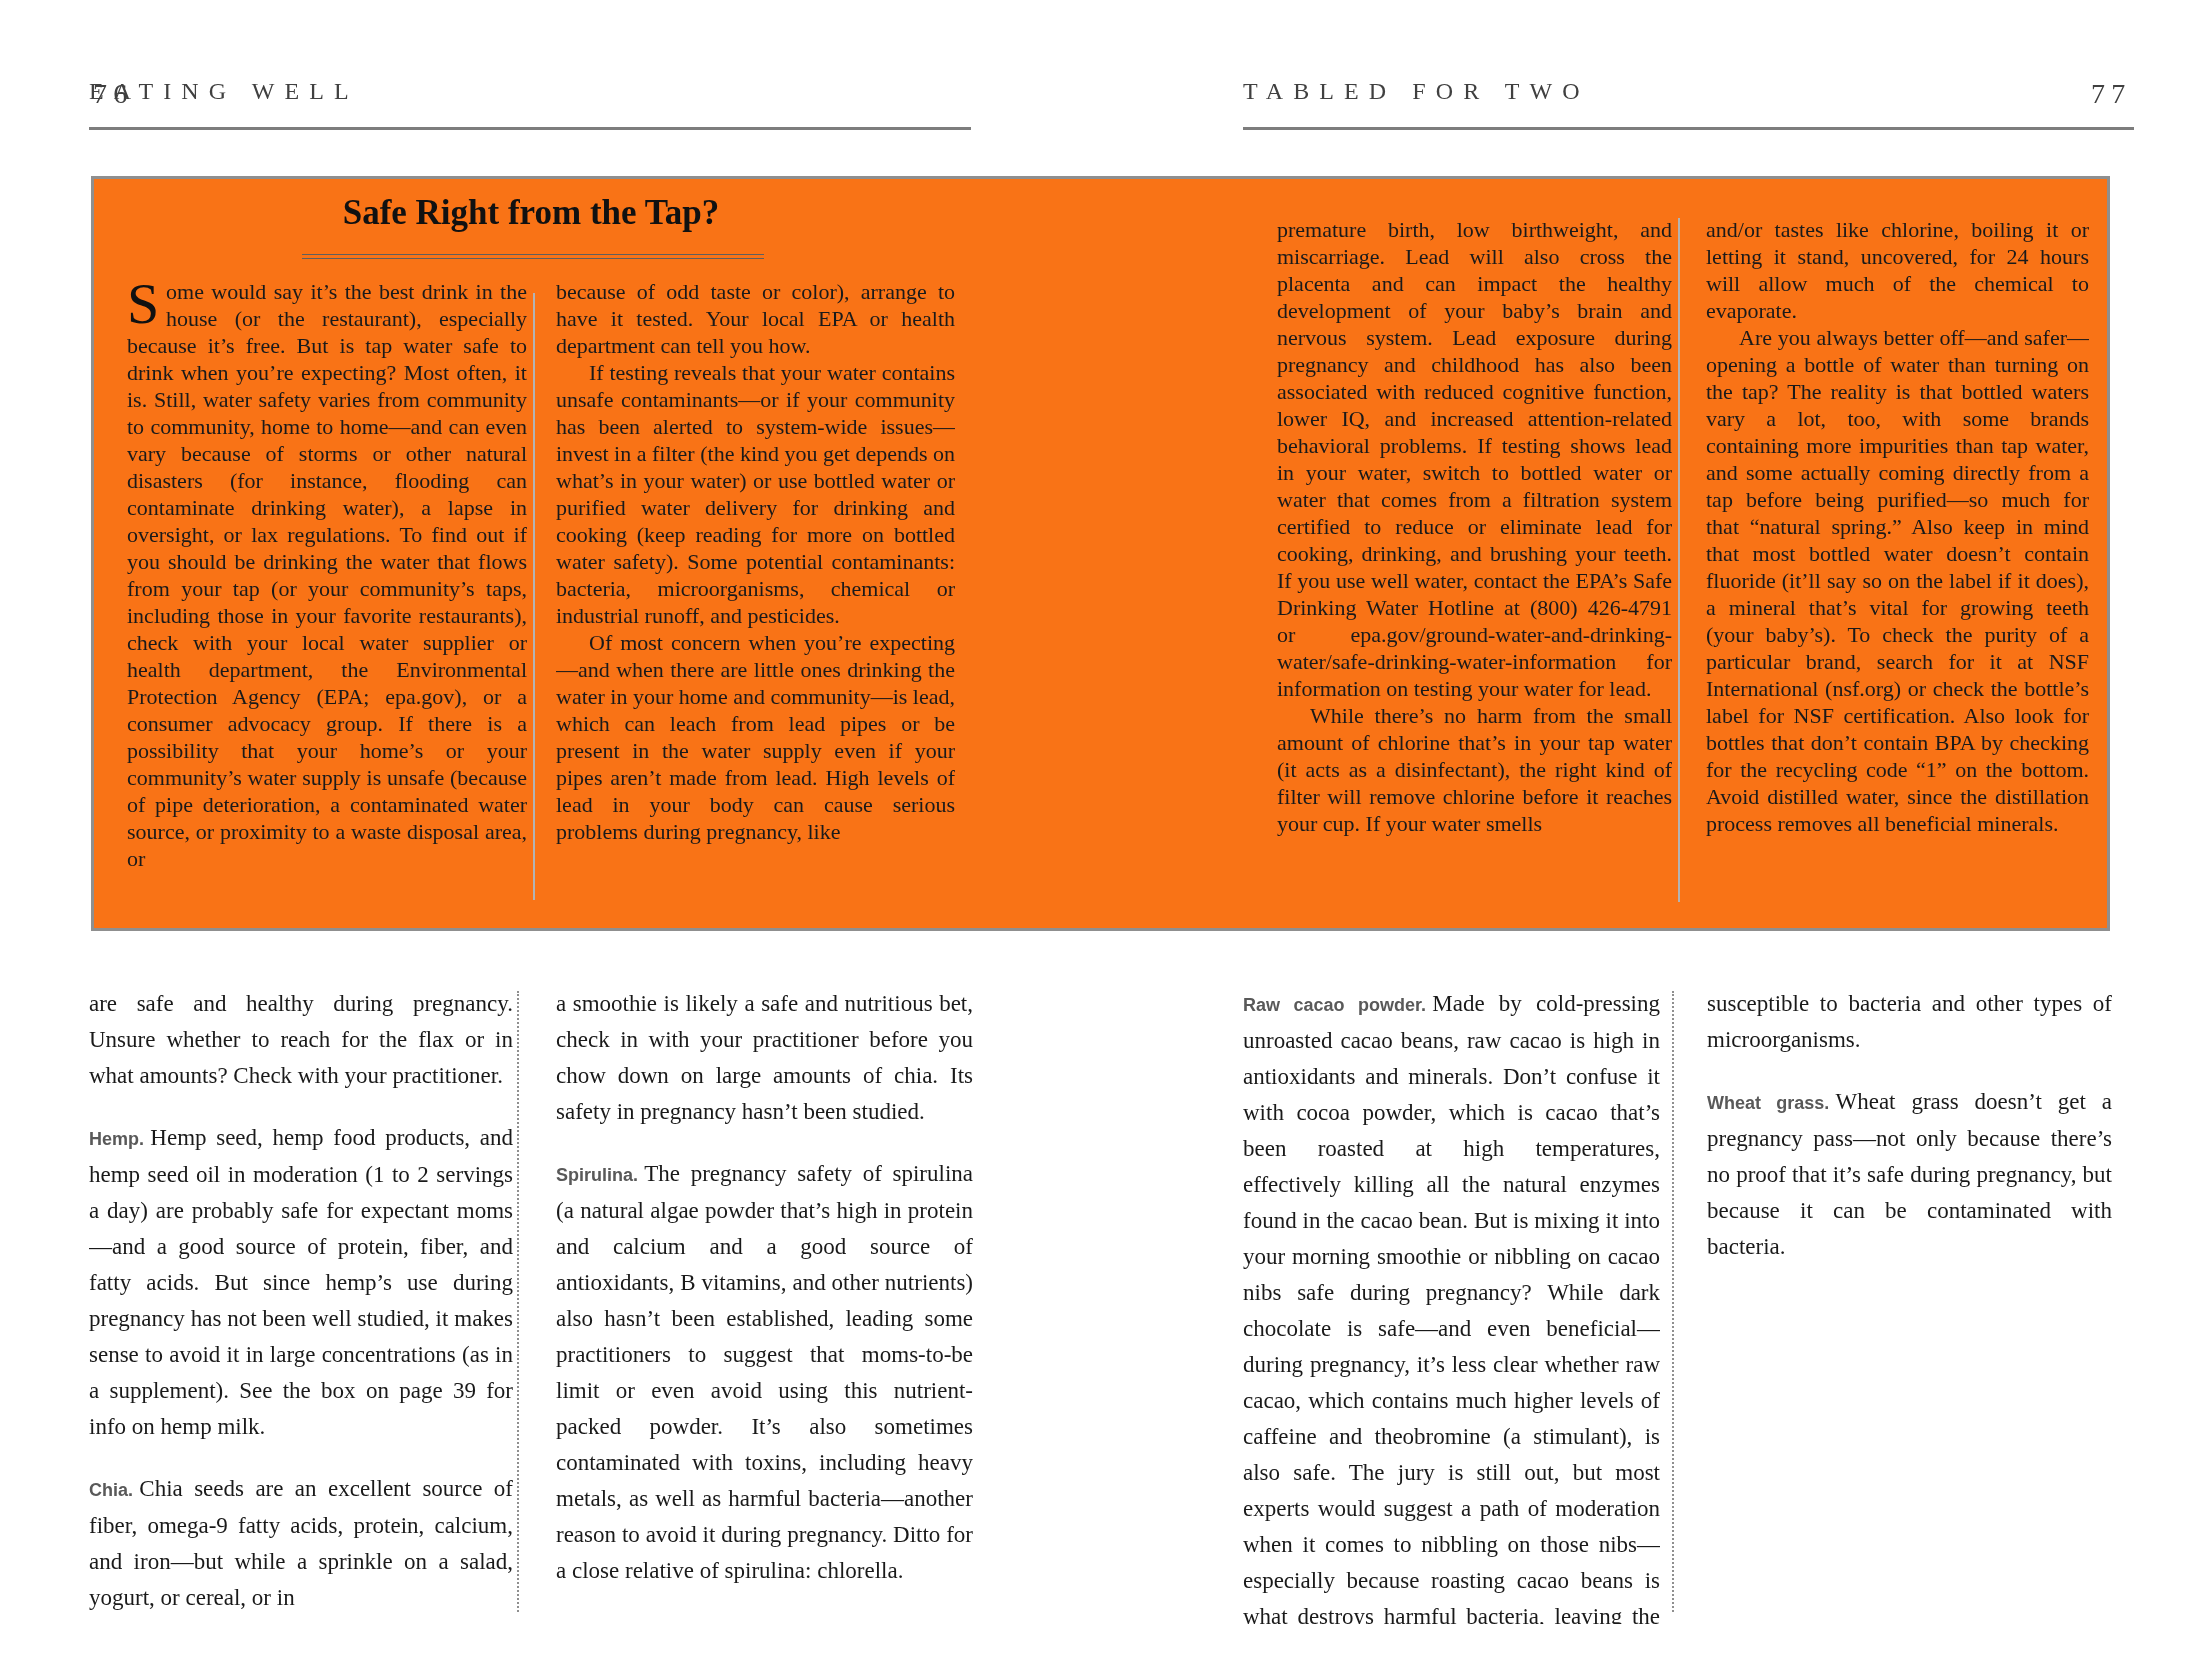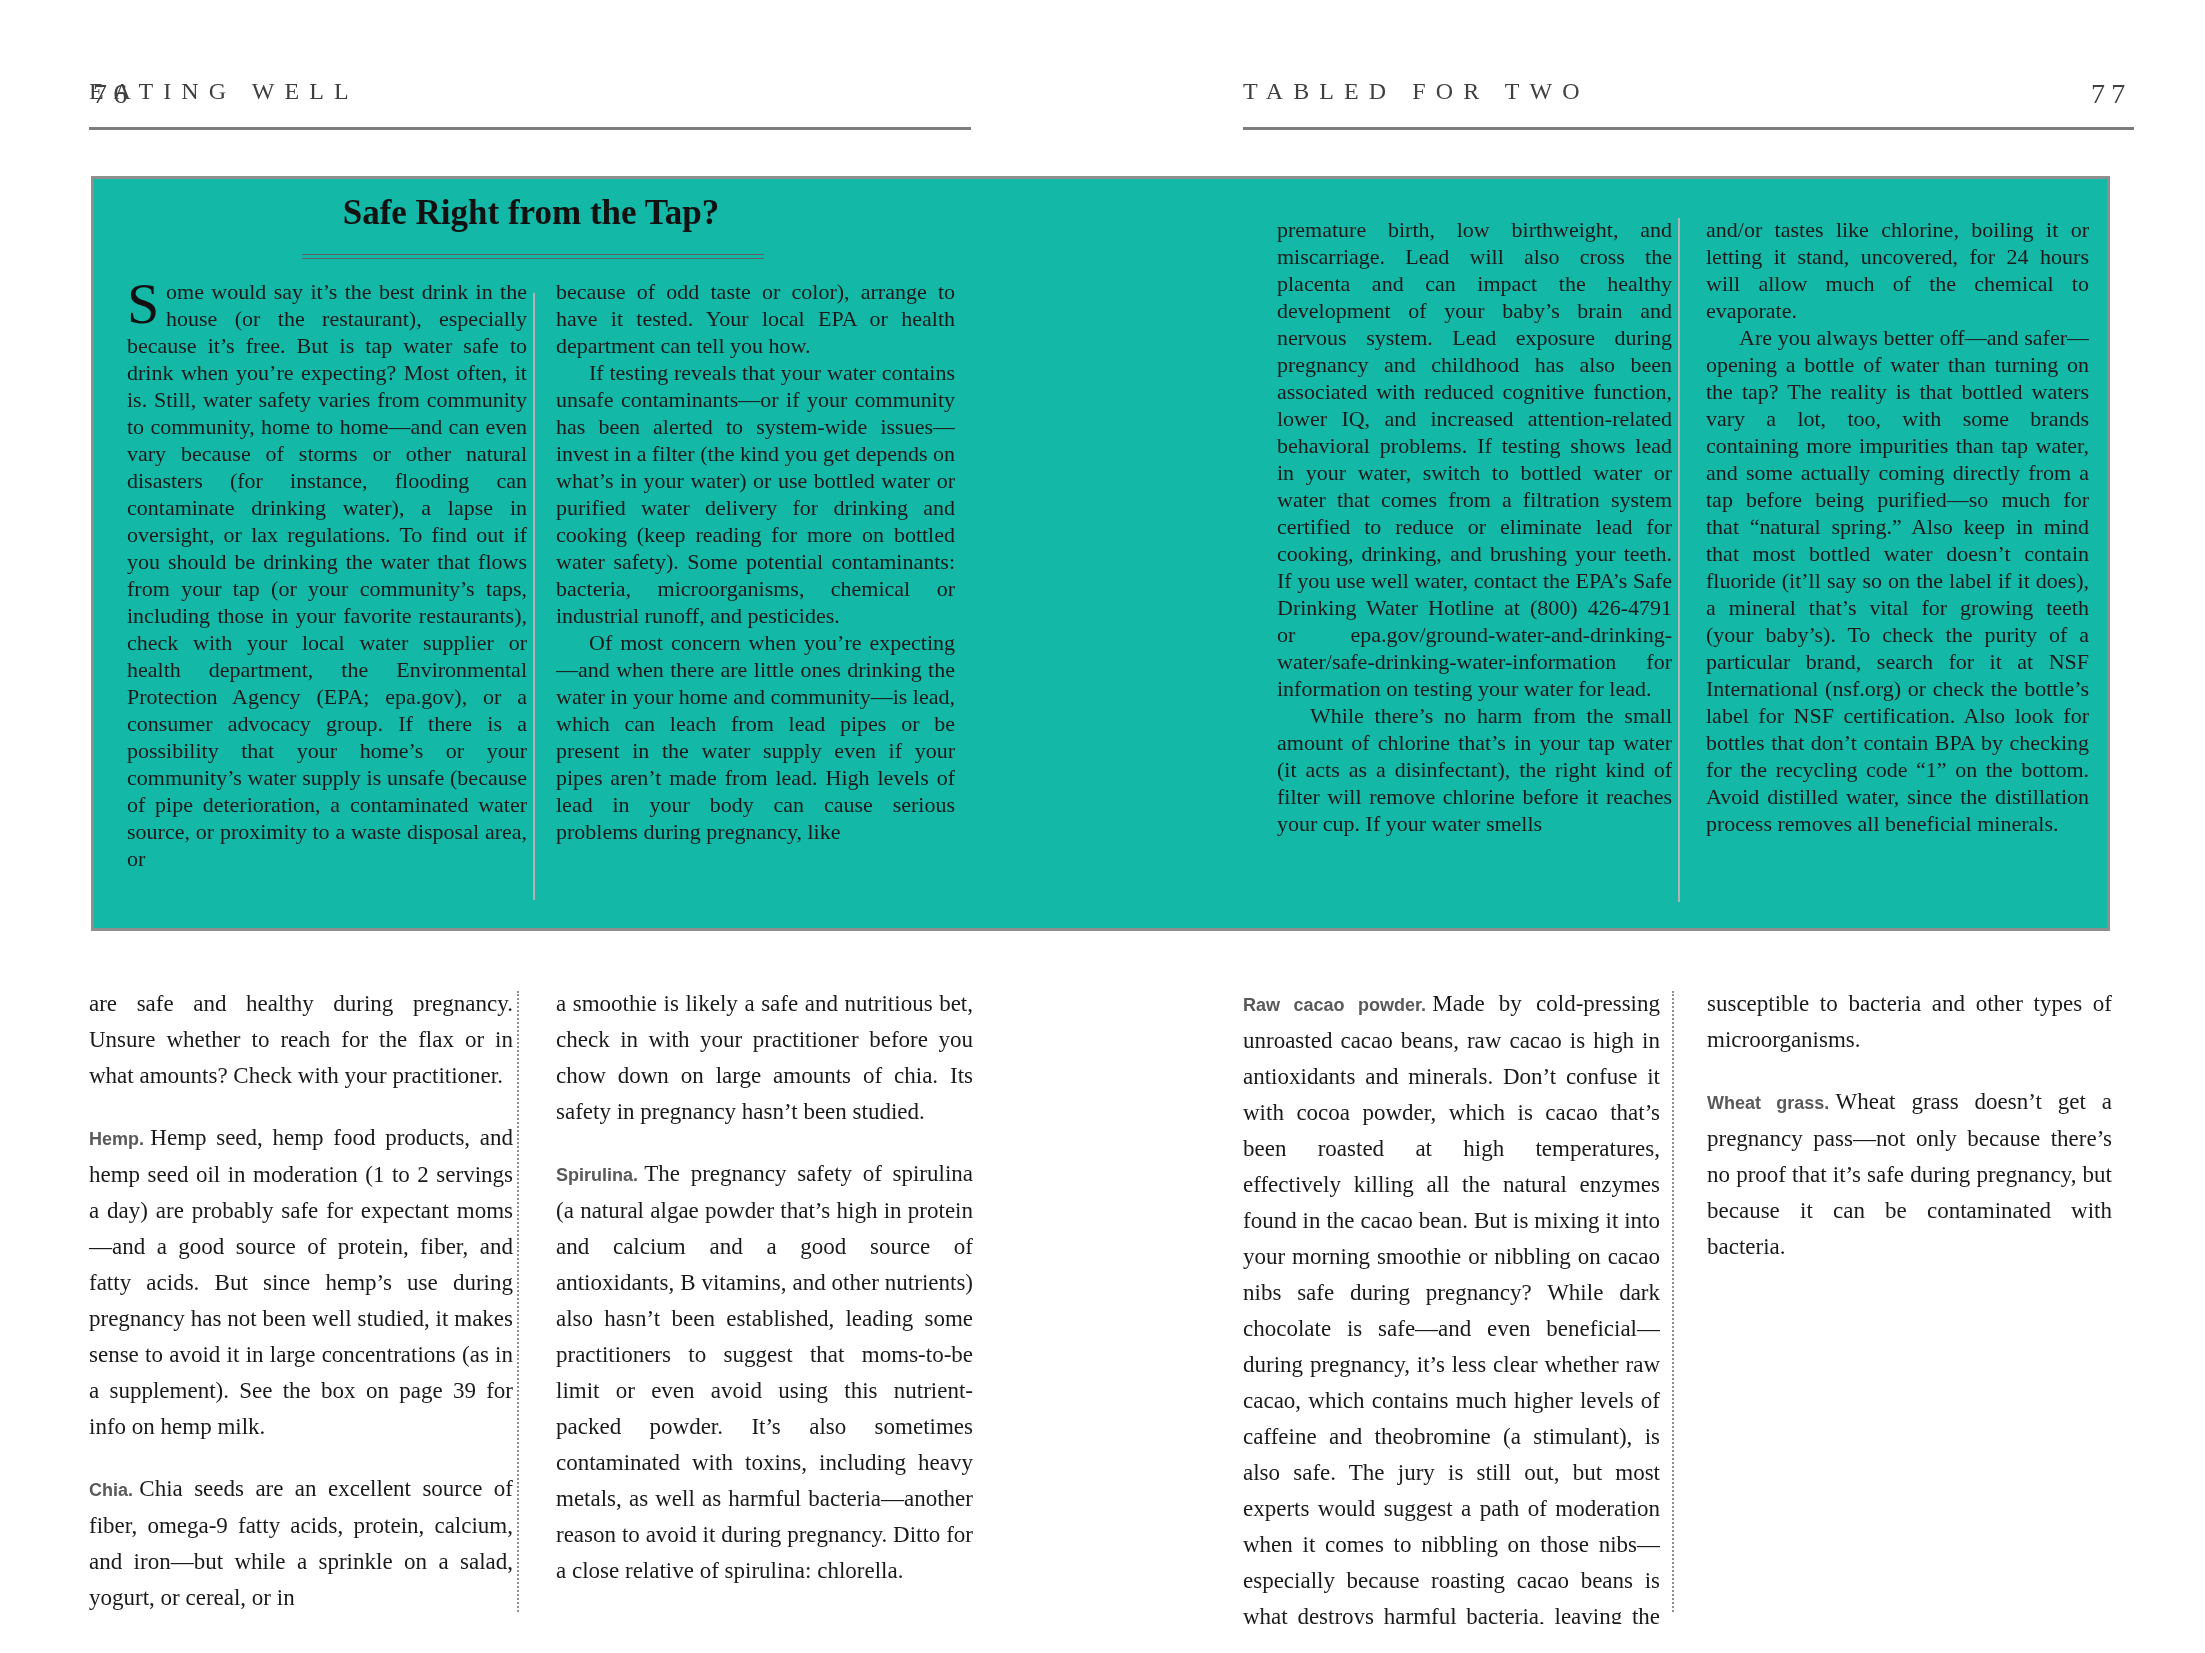--- a/index.html
+++ b/index.html
@@ -9,21 +9,21 @@
     color:#1a1a1a;position:relative;overflow:hidden;
   }
   .abs{position:absolute;}
   
   .folio{font-size:28px;letter-spacing:0.22em;color:#404040;}
   .running-head{font-size:24px;letter-spacing:0.42em;color:#404040;text-align:left;}
   .head-rule{height:2.5px;background:#7d7d7d;}
   
   .feature-box{
     left:91px;top:176px;width:2019px;height:755px;
-    border:3.4px solid #8f8f8f;box-sizing:border-box;background:#14b8a6;
+    border:3.4px solid #8f8f8f;box-sizing:border-box;background:#f97316;
   }
   .box-title{
     left:34px;top:13.6px;width:806px;text-align:center;
     font-size:35px;font-weight:bold;color:#111111;
   }
   .title-rule{
     left:208px;top:75px;width:462px;height:3.4px;
     border-top:1.7px solid #5f5f5f;border-bottom:1.7px solid #5f5f5f;box-sizing:content-box;
   }
   .box-col{font-size:22px;line-height:27px;text-align:justify;overflow:hidden;}

